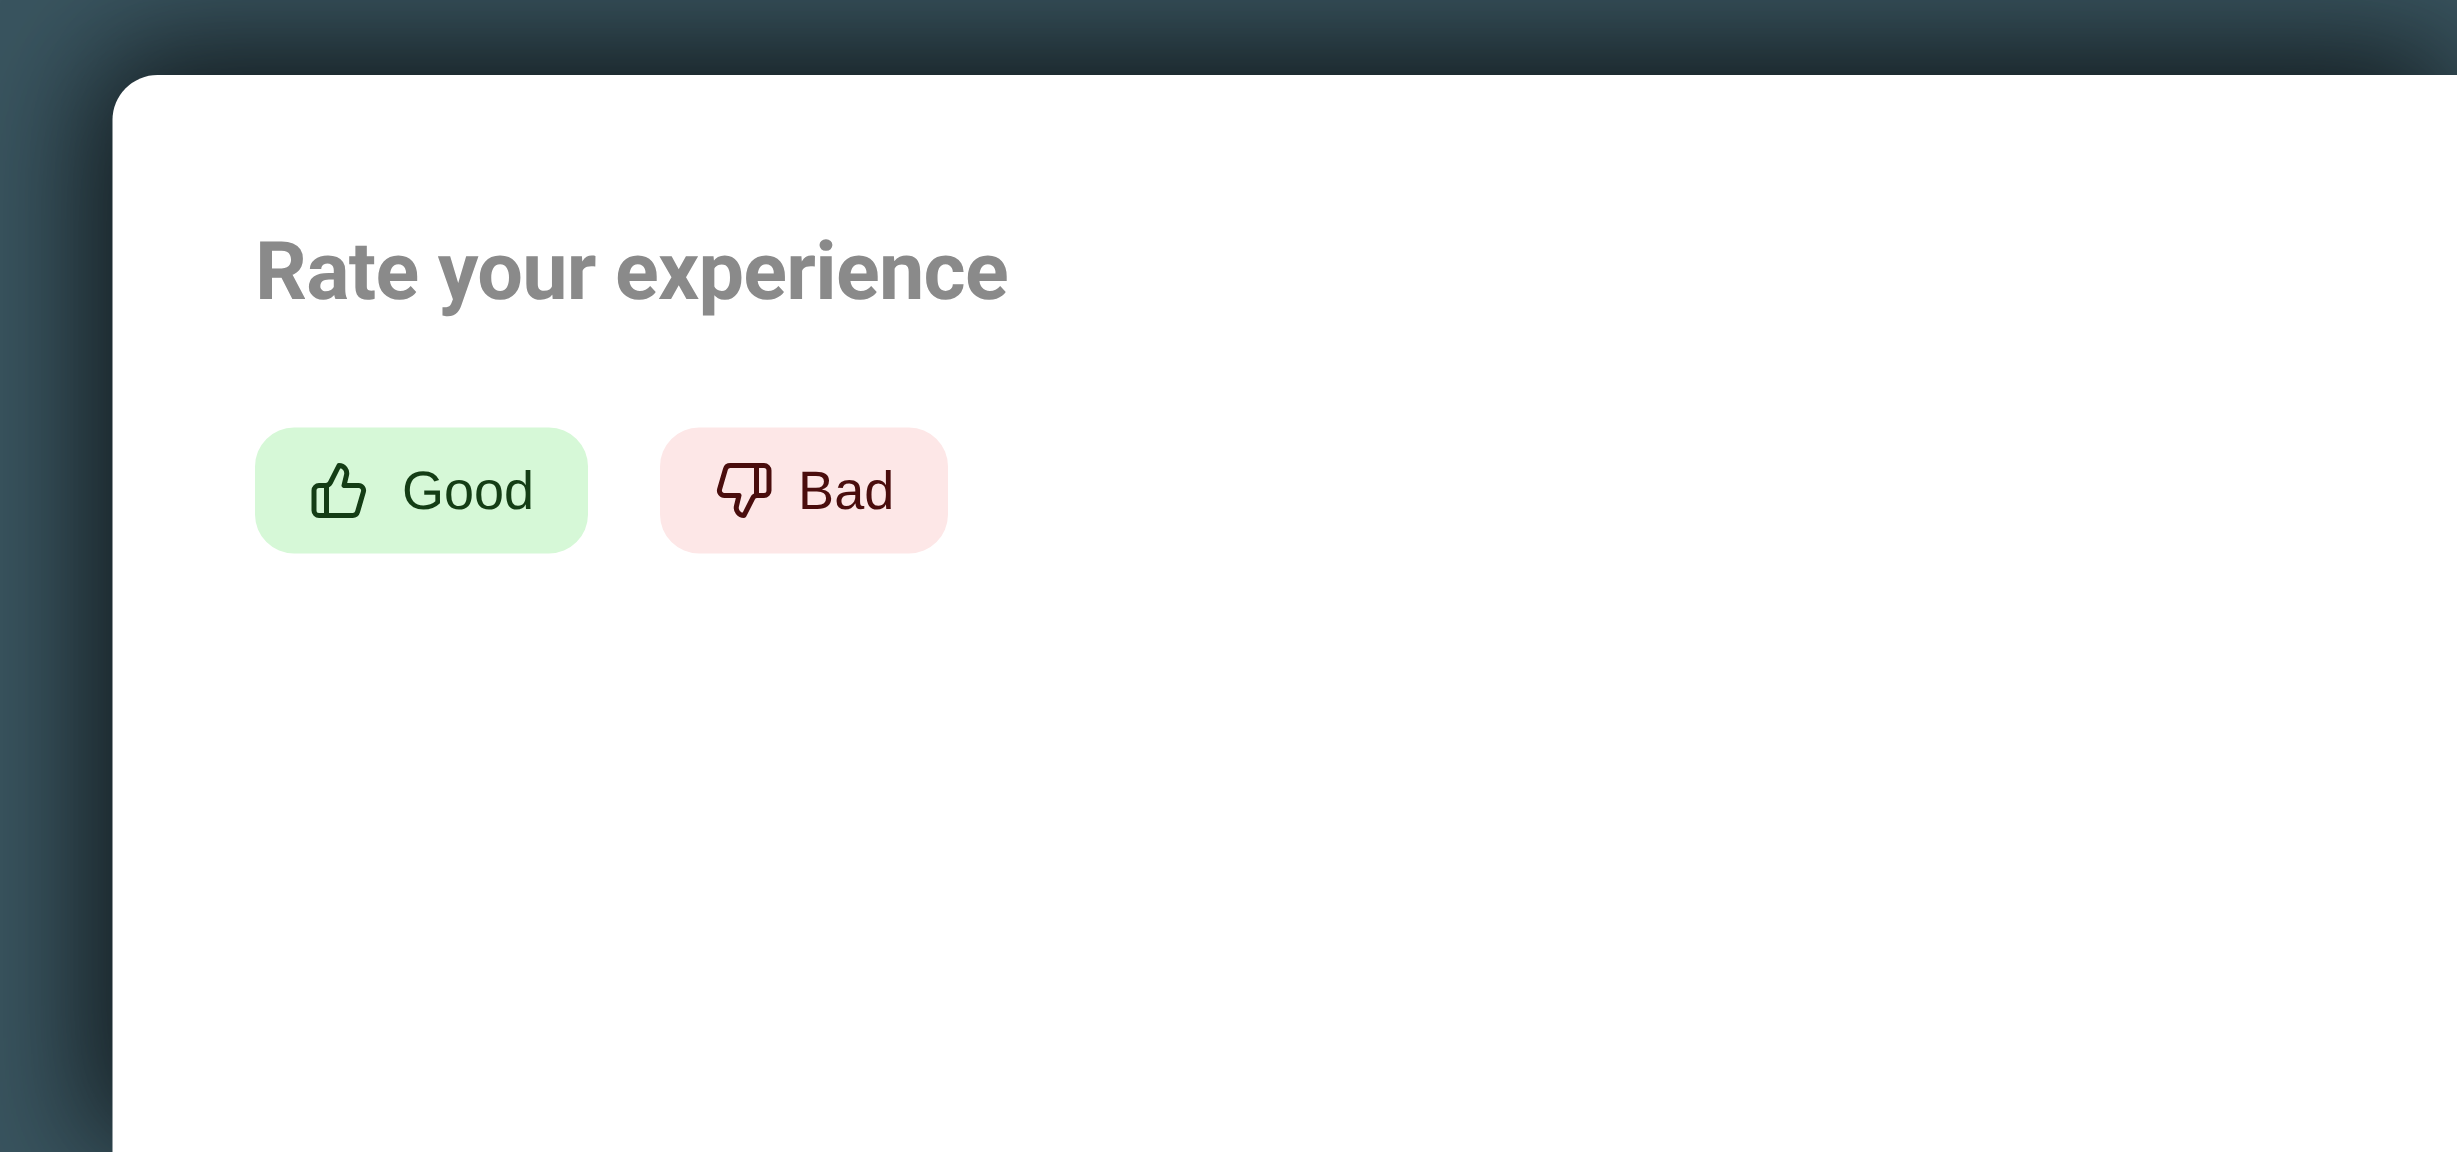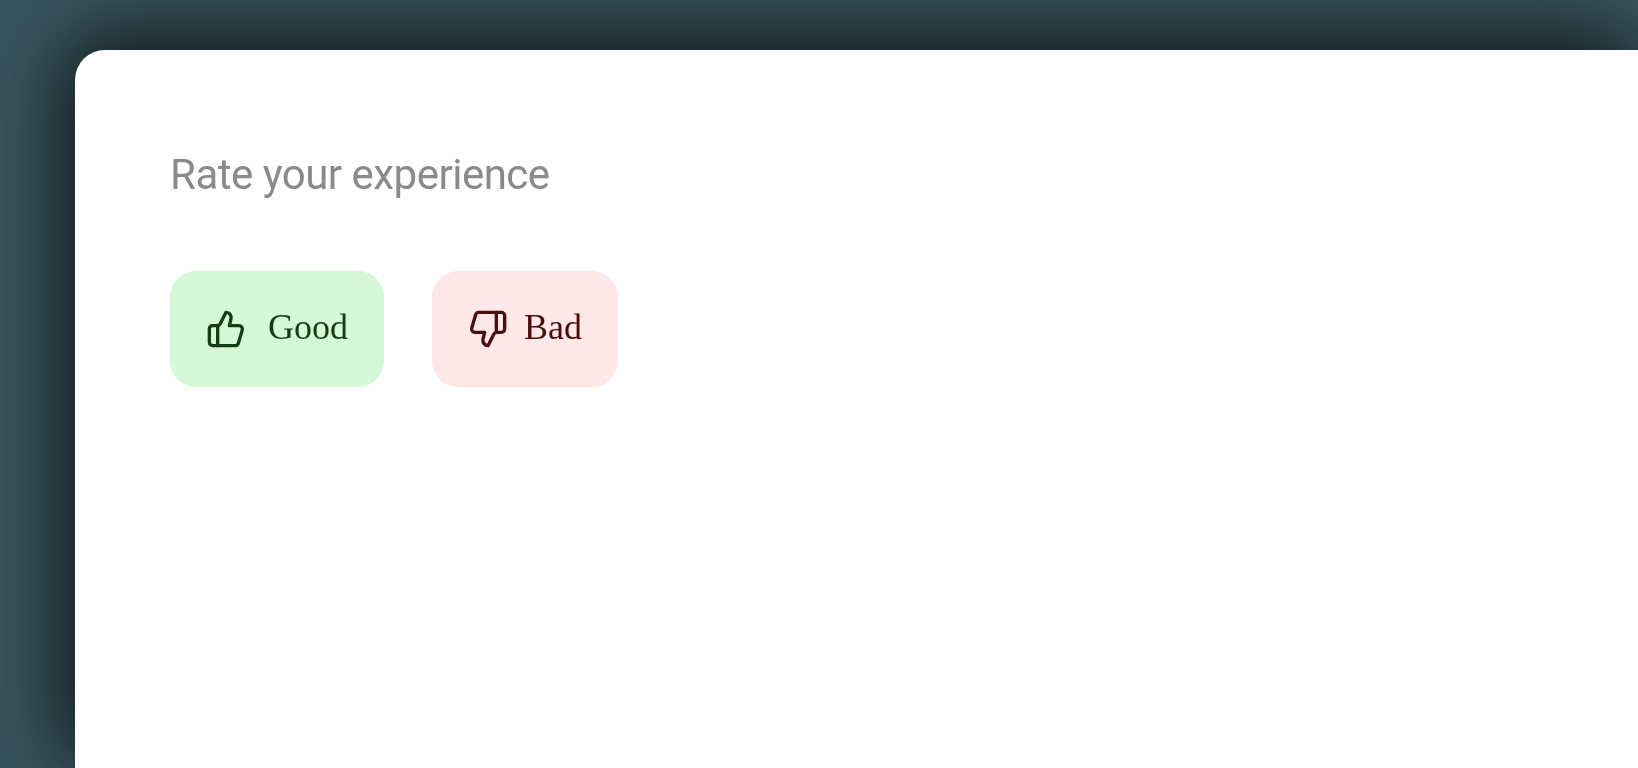--- a/index.html
+++ b/index.html
@@ -23,44 +23,44 @@
       left: 75px;
       right: 0;
       bottom: 0;
       background: #ffffff;
       border-radius: 30px 0 0 0;
       box-shadow: 0 -20px 80px rgba(0,0,0,0.5), -20px 0 80px rgba(0,0,0,0.4);
       padding: 100px 95px;
     }
 
     .title {
-      font-size: 42px;
-      font-weight: 400;
+      font-size: 54px;
+      font-weight: 700;
       color: #8a8a8a;
       margin-bottom: 72px;
       letter-spacing: -0.5px;
     }
 
     .chips {
       display: flex;
       gap: 48px;
       align-items: center;
     }
 
     .chip {
       display: inline-flex;
-      align-items: flex-start;
+      align-items: center;
       gap: 22px;
-      padding: 38px 36px;
+      padding: 22px 36px;
       border-radius: 26px;
       font-size: 36px;
       font-weight: 400;
       border: none;
       cursor: pointer;
-      font-family: Liberation Serif, serif;
+      font-family: Liberation Sans, sans-serif;
       line-height: 1;
     }
 
     .chip.good {
       background: #d6f8d7;
       color: #143d15;
     }
 
     .chip.bad {
       background: #fde7e7;

